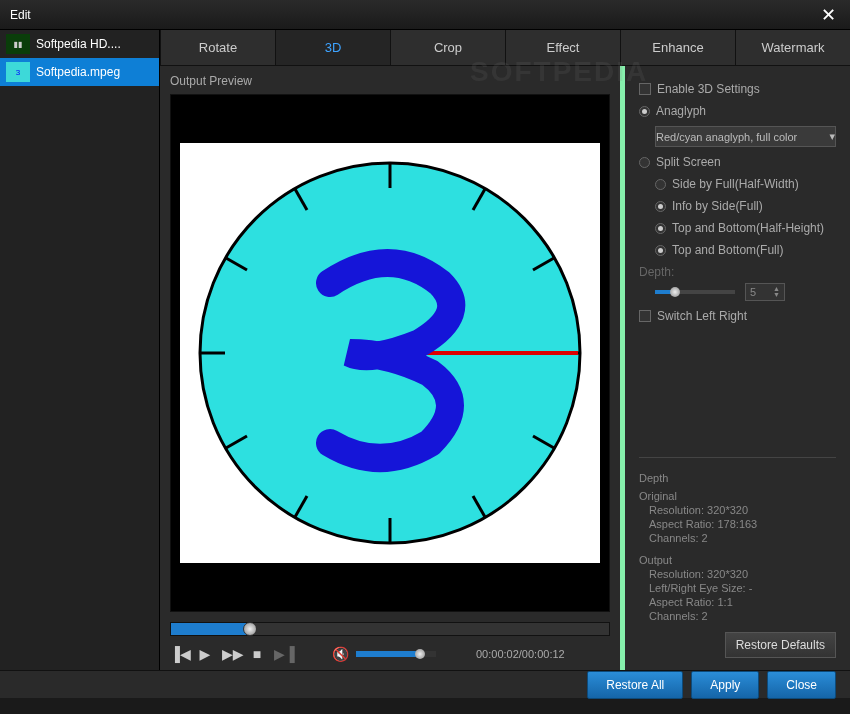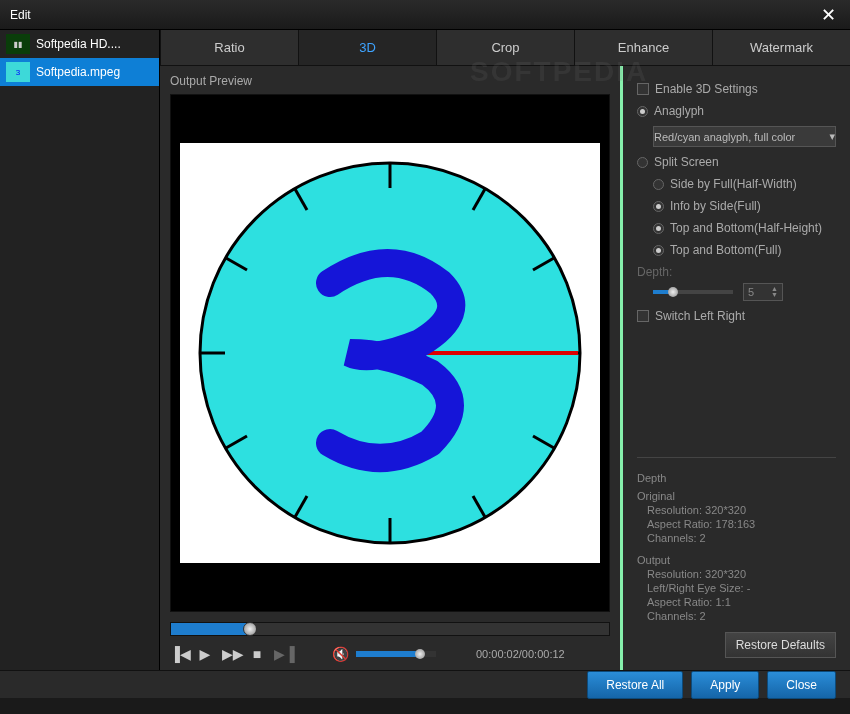--- a/index.html
+++ b/index.html
@@ -28,21 +28,21 @@
 .seek-fill { position: absolute; left: 0; top: 0; height: 100%; width: 18%; background: #1e7dce; }
 .seek-thumb { position: absolute; left: 18%; top: 50%; width: 14px; height: 14px; border-radius: 50%; background: radial-gradient(#eee,#888); transform: translate(-50%,-50%); border: 1px solid #333; }
 .ctrl-row { display: flex; align-items: center; gap: 10px; }
 .ctrl-btns { display: flex; gap: 8px; }
 .ctrl-btn { color: #ccc; cursor: pointer; font-size: 14px; width: 18px; text-align: center; }
 .vol { display: flex; align-items: center; gap: 6px; margin-left: 30px; }
 .vol-bar { width: 80px; height: 6px; background: #333; position: relative; }
 .vol-fill { position: absolute; left: 0; top: 0; height: 100%; width: 80%; background: #1e7dce; }
 .vol-thumb { position: absolute; left: 80%; top: 50%; width: 10px; height: 10px; border-radius: 50%; background: radial-gradient(#eee,#888); transform: translate(-50%,-50%); }
 .time { color: #aaa; margin-left: 30px; font-size: 11px; }
-.settings-panel { width: 230px; background: #2a2a2a; padding: 12px 14px; border-left: 3px solid #86efac; display: flex; flex-direction: column; }
+.settings-panel { width: 230px; background: #2a2a2a; padding: 12px 14px; border-left: 5px solid #86efac; display: flex; flex-direction: column; }
 .chk-row, .radio-row { display: flex; align-items: center; gap: 6px; margin: 4px 0; color: #aaa; }
 .chk { width: 12px; height: 12px; border: 1px solid #666; background: #333; }
 .radio { width: 11px; height: 11px; border: 1px solid #666; border-radius: 50%; background: #333; display: flex; align-items: center; justify-content: center; }
 .radio.on::after { content: ''; width: 5px; height: 5px; background: #ccc; border-radius: 50%; }
 .indent { margin-left: 16px; }
 .dropdown { background: #3a3a3a; border: 1px solid #555; padding: 3px 0; margin: 4px 0 4px 16px; display: flex; justify-content: space-between; align-items: center; font-size: 11px; color: #bbb; }
 .depth-row { display: flex; align-items: center; gap: 10px; margin: 4px 0 4px 16px; }
 .slider { width: 80px; height: 4px; background: #444; position: relative; }
 .slider-fill { position: absolute; left: 0; top: 0; height: 100%; width: 25%; background: #1e7dce; }
 .slider-thumb { position: absolute; left: 25%; top: 50%; width: 10px; height: 10px; border-radius: 50%; background: radial-gradient(#eee,#888); transform: translate(-50%,-50%); }
@@ -73,23 +73,24 @@
       <span class="file-name">Softpedia HD....</span>
     </div>
     <div class="file-item selected">
       <div class="thumb sel">3</div>
       <span class="file-name">Softpedia.mpeg</span>
     </div>
   </div>
 
   <div class="content">
     <div class="tabs">
-      <div class="tab">Ratio</div>
+      <div class="tab">Rotate</div>
       <div class="tab active">3D</div>
       <div class="tab">Crop</div>
+      <div class="tab">Effect</div>
       <div class="tab">Enhance</div>
       <div class="tab">Watermark</div>
     </div>
 
     <div class="workarea">
       <div class="preview-panel">
         <div class="preview-label">Output Preview</div>
         <div class="preview-box">
           <div class="video-frame">
             <svg width="400" height="400" viewBox="0 0 400 400">

